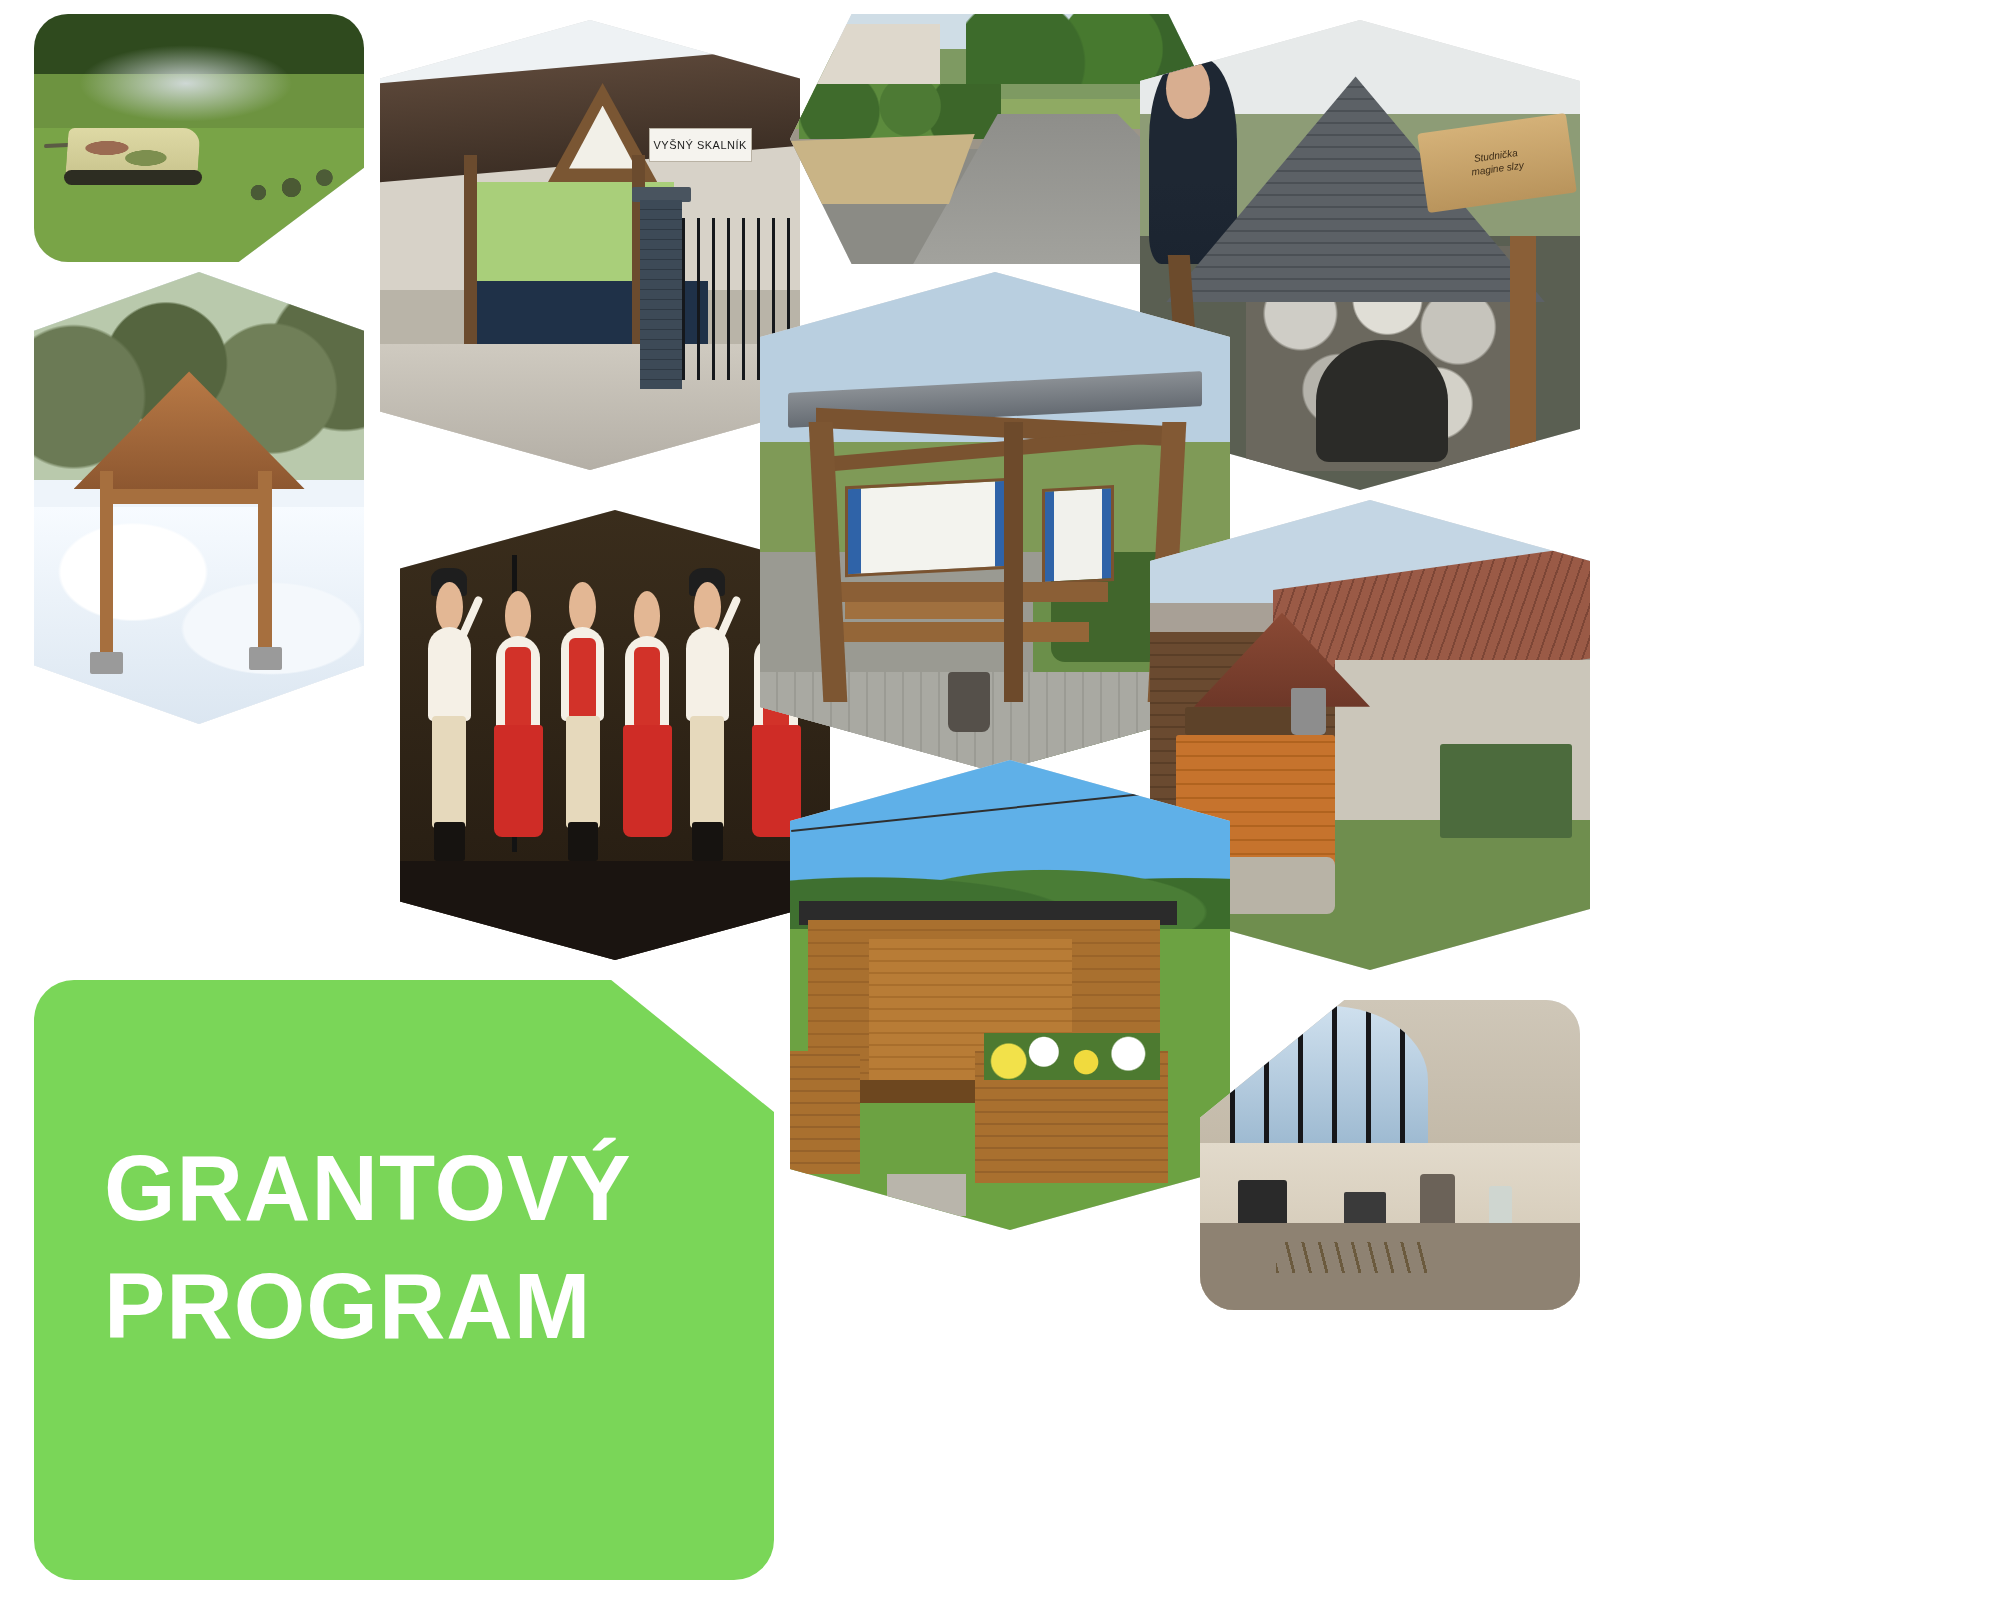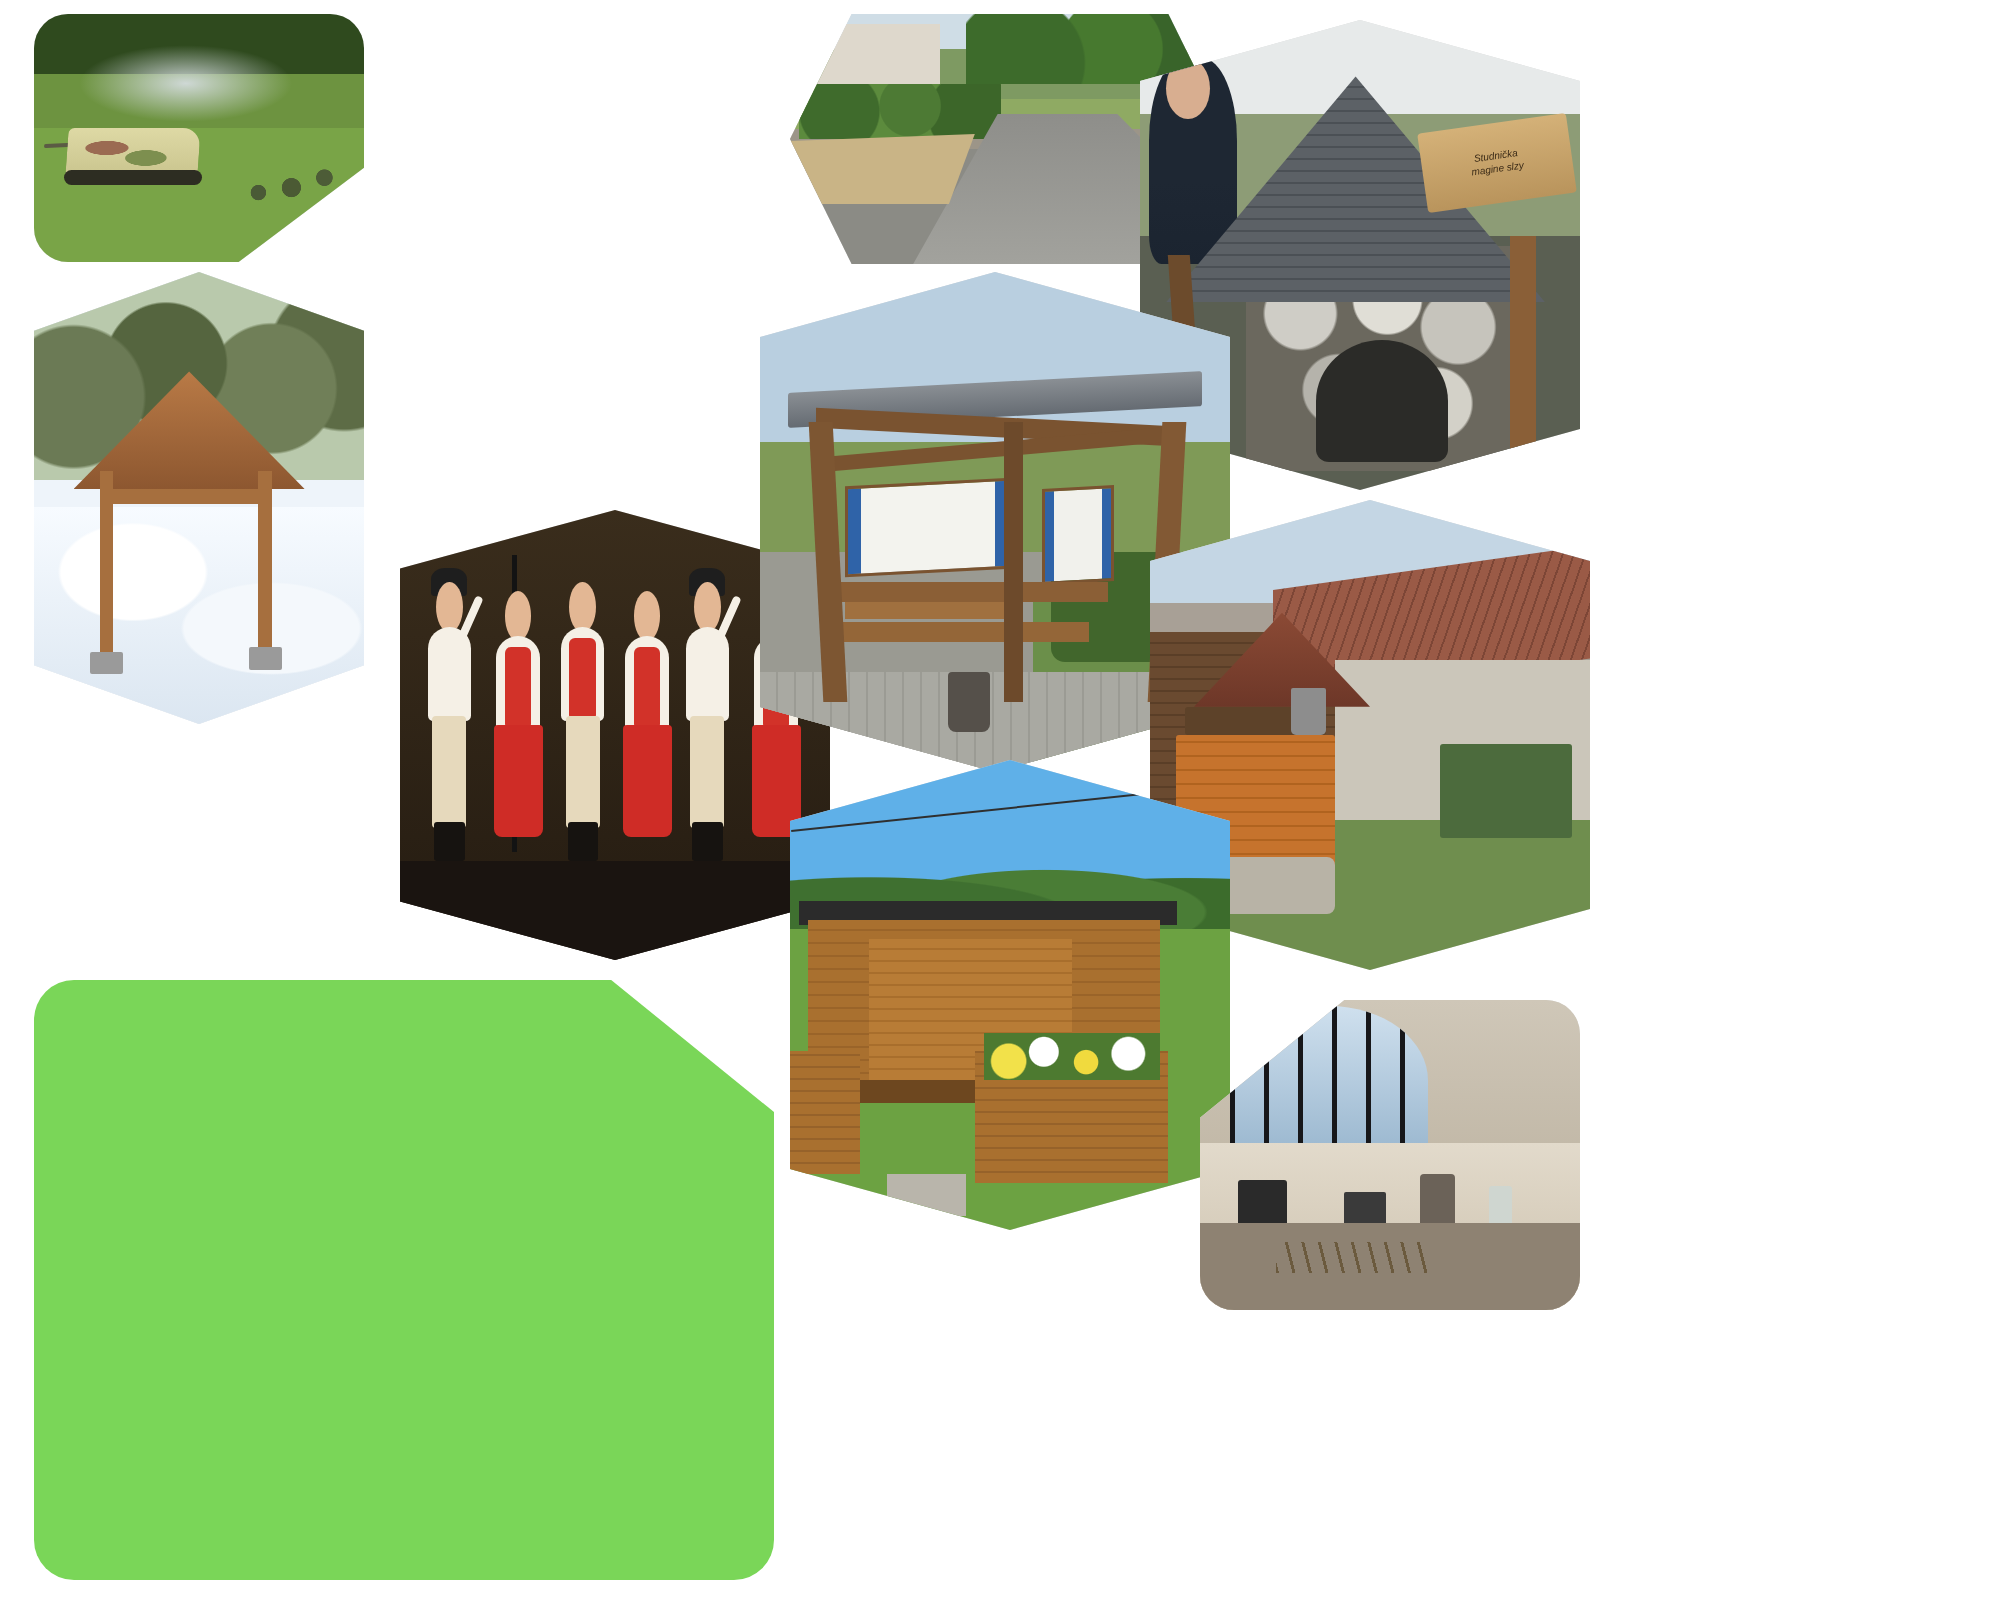--- a/index.html
+++ b/index.html
@@ -274,20 +274,38 @@
 <div id="poster">
 
   <div class="hex h-tl" style="left:34px;top:14px;width:330px;height:248px;">
     <div class="ph img-tank">
       <div class="tank-gun"></div>
       <div class="tank-body"></div>
       <div class="tank-track"></div>
     </div>
   </div>
 
+  <div class="hex h-vert" style="left:380px;top:20px;width:420px;height:450px;">
+    <div class="ph img-building">
+      <div class="bld-roof"></div>
+      <div class="bld-gable"></div>
+      <div class="bld-gable-in"></div>
+      <div class="bld-green"></div>
+      <div class="bld-navy"></div>
+      <div class="bld-pillarL"></div>
+      <div class="bld-pillarR"></div>
+      <div class="bld-sign">
+        <span>VYŠNÝ SKALNÍK</span>
+      </div>
+      <div class="bld-floor"></div>
+      <div class="bld-colcap"></div>
+      <div class="bld-col"></div>
+      <div class="bld-fence"></div>
+    </div>
+  </div>
 
   <div class="hex h-horiz" style="left:790px;top:14px;width:440px;height:250px;">
     <div class="ph img-road">
       <div class="road-trees"></div>
       <div class="road-house"></div>
       <div class="road-hedge"></div>
       <div class="road-asphalt"></div>
       <div class="road-soil"></div>
     </div>
   </div>
@@ -427,14 +445,16 @@
       <div class="shop-tool1"></div>
       <div class="shop-tool2"></div>
       <div class="shop-jug"></div>
       <div class="shop-bottle"></div>
       <div class="shop-bench"></div>
       <div class="shop-spikes"></div>
     </div>
   </div>
 
   <div id="title-tile"></div>
+  <div id="title-text">GRANTOVÝ
+PROGRAM</div>
 
 </div>
 
 </body></html>

